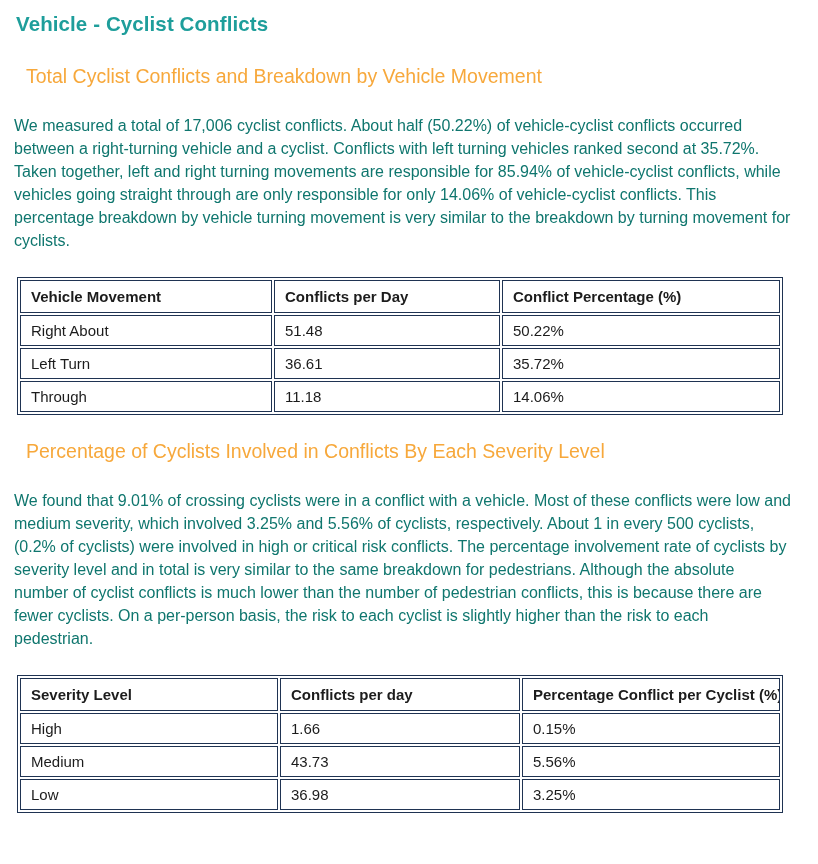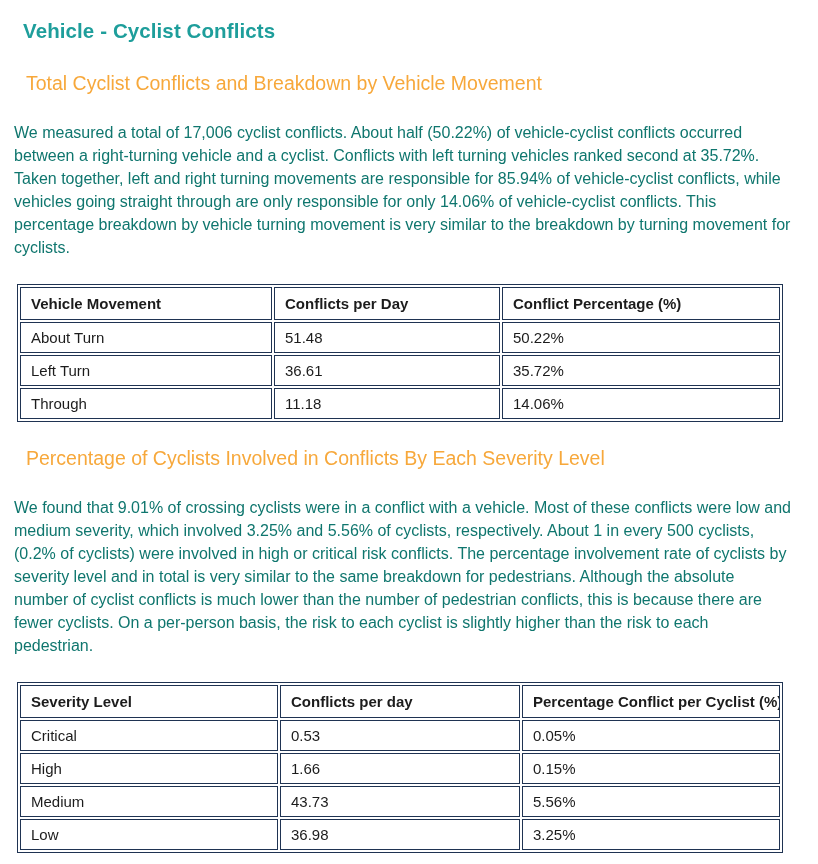--- a/index.html
+++ b/index.html
@@ -9,21 +9,21 @@
     background: #ffffff;
     font-family: "Liberation Sans", sans-serif;
     color: #1c1c1c;
   }
   .content {
     width: 818px;
     min-height: 864px;
     padding: 10px 26px 18px 14px;
   }
   h1.page-title {
-    margin: 9px;
+    margin: 2px;
     font-size: 20.5px;
     line-height: 24px;
     font-weight: 700;
     color: #1E9E9B;
     letter-spacing: 0.1px;
   }
   h2.section-heading {
     margin: 28px 0 0 12px;
     font-size: 19.5px;
     line-height: 24px;
@@ -81,21 +81,21 @@
     </colgroup>
     <thead>
       <tr>
         <th>Vehicle Movement</th>
         <th>Conflicts per Day</th>
         <th>Conflict Percentage (%)</th>
       </tr>
     </thead>
     <tbody>
       <tr>
-        <td>About Turn</td>
+        <td>Right About</td>
         <td>51.48</td>
         <td>50.22%</td>
       </tr>
       <tr>
         <td>Left Turn</td>
         <td>36.61</td>
         <td>35.72%</td>
       </tr>
       <tr>
         <td>Through</td>
@@ -117,25 +117,20 @@
     </colgroup>
     <thead>
       <tr>
         <th>Severity Level</th>
         <th>Conflicts per day</th>
         <th>Percentage Conflict per Cyclist (%)</th>
       </tr>
     </thead>
     <tbody>
       <tr>
-        <td>Critical</td>
-        <td>0.53</td>
-        <td>0.05%</td>
-      </tr>
-      <tr>
         <td>High</td>
         <td>1.66</td>
         <td>0.15%</td>
       </tr>
       <tr>
         <td>Medium</td>
         <td>43.73</td>
         <td>5.56%</td>
       </tr>
       <tr>

